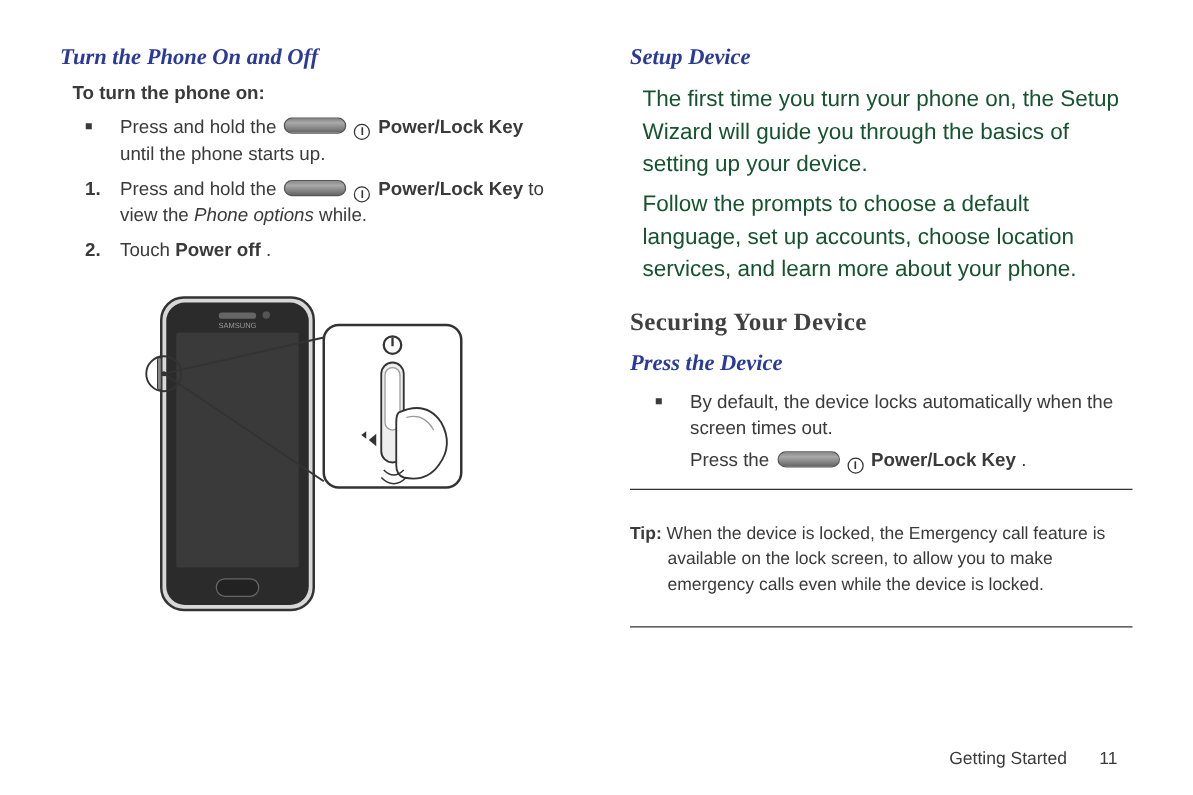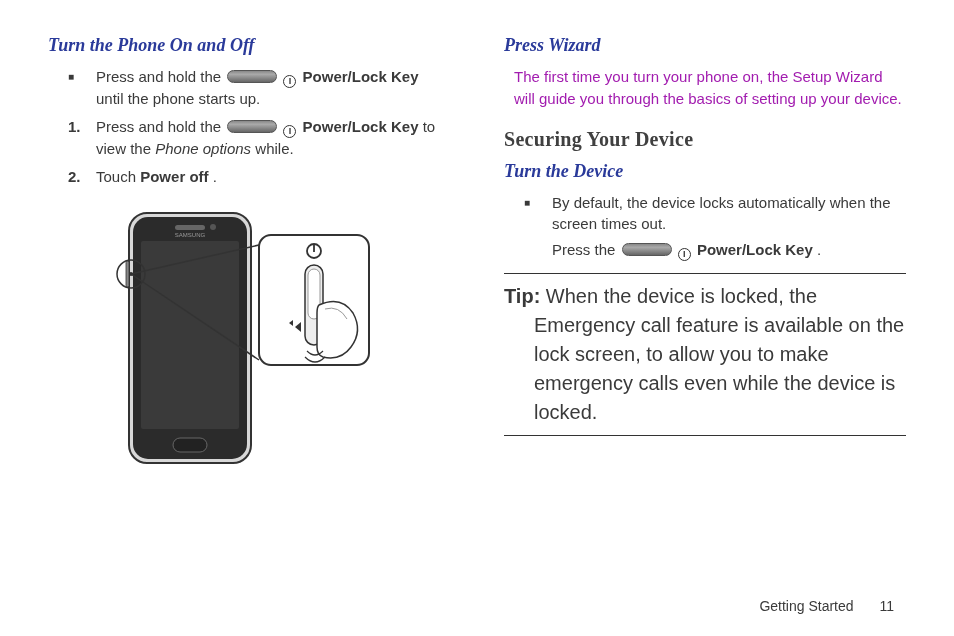--- a/index.html
+++ b/index.html
@@ -37,24 +37,24 @@
       margin-bottom: 8px;
       letter-spacing: 0.3px;
     }
     .bold-line {
       font-weight: bold;
       font-size: 15px;
       margin: 8px 0 8px 10px;
       color: #3a3a3a;
     }
     .body-text {
-      font-size: 15px;
+      font-size: 18px;
       line-height: 1.45;
       margin: 6px 0 6px 10px;
-      color: #a21caf;
+      color: #14532d;
     }
     .bullet-item, .num-item {
       display: flex;
       margin: 6px 0 6px 20px;
       font-size: 15px;
       line-height: 1.45;
     }
     .bullet-marker {
       width: 28px;
       flex-shrink: 0;
@@ -96,23 +96,23 @@
       margin: 4px 0 8px 48px;
       font-size: 15px;
     }
     .press-line {
       margin: 0 0 12px 48px;
       font-size: 15px;
     }
     .tip-block {
       border-top: 1.5px solid #333;
       border-bottom: 1.5px solid #333;
-      padding: 8px 0;
+      padding: 24px 0;
       margin-top: 8px;
-      font-size: 20px;
+      font-size: 14px;
       line-height: 1.45;
     }
     .tip-block .tip-body {
       padding-left: 30px;
       text-indent: -30px;
     }
     .illus-wrap {
       margin-top: 18px;
       display: flex;
       justify-content: center;
@@ -130,20 +130,21 @@
     svg { display: block; }
   </style>
 </head>
 <body>
 
 <div class="columns">
 
   <div class="col">
     <h3 class="sub-heading">Turn the Phone On and Off</h3>
 
+    <p class="bold-line">To turn the phone on:</p>
 
     <div class="bullet-item">
       <span class="bullet-marker">■</span>
       <span class="item-text">
         <span>Press and hold the </span>
         <span class="pill"></span>
         <span class="pwr-icon">
             <span>I</span>
           </span>
         <span class="strong">Power/Lock Key</span>
@@ -217,26 +218,27 @@
         <path d="M 210 100 q 22 -10 34 8 q 10 18 -2 34 q -10 14 -28 10 q -6 -2 -6 -10 l 0 -34 q 0 -6 2 -8 z" fill="#fff" stroke="#333" stroke-width="1.5"></path>
         <path d="M 216 104 q 14 -4 22 10" fill="none" stroke="#999" stroke-width="1"></path>
 
         <path d="M 198 146 q 8 8 16 0" fill="none" stroke="#333" stroke-width="1.2"></path>
         <path d="M 196 152 q 10 10 20 0" fill="none" stroke="#333" stroke-width="1.2"></path>
       </svg>
     </div>
   </div>
 
   <div class="col">
-    <h3 class="sub-heading">Press Wizard</h3>
+    <h3 class="sub-heading">Setup Device</h3>
     <p class="body-text">The first time you turn your phone on, the Setup Wizard will guide you through the basics of setting up your device.</p>
+    <p class="body-text">Follow the prompts to choose a default language, set up accounts, choose location services, and learn more about your phone.</p>
 
     <h2 class="section-heading">Securing Your Device</h2>
 
-    <h3 class="sub-heading" style="margin-top:10px">Turn the Device</h3>
+    <h3 class="sub-heading" style="margin-top:10px">Press the Device</h3>
 
     <div class="bullet-item">
       <span class="bullet-marker">■</span>
       <span class="item-text">By default, the device locks automatically when the screen times out.</span>
     </div>
     <p class="press-line">
       <span>Press the </span>
       <span class="pill"></span>
       <span class="pwr-icon">
           <span>I</span>

